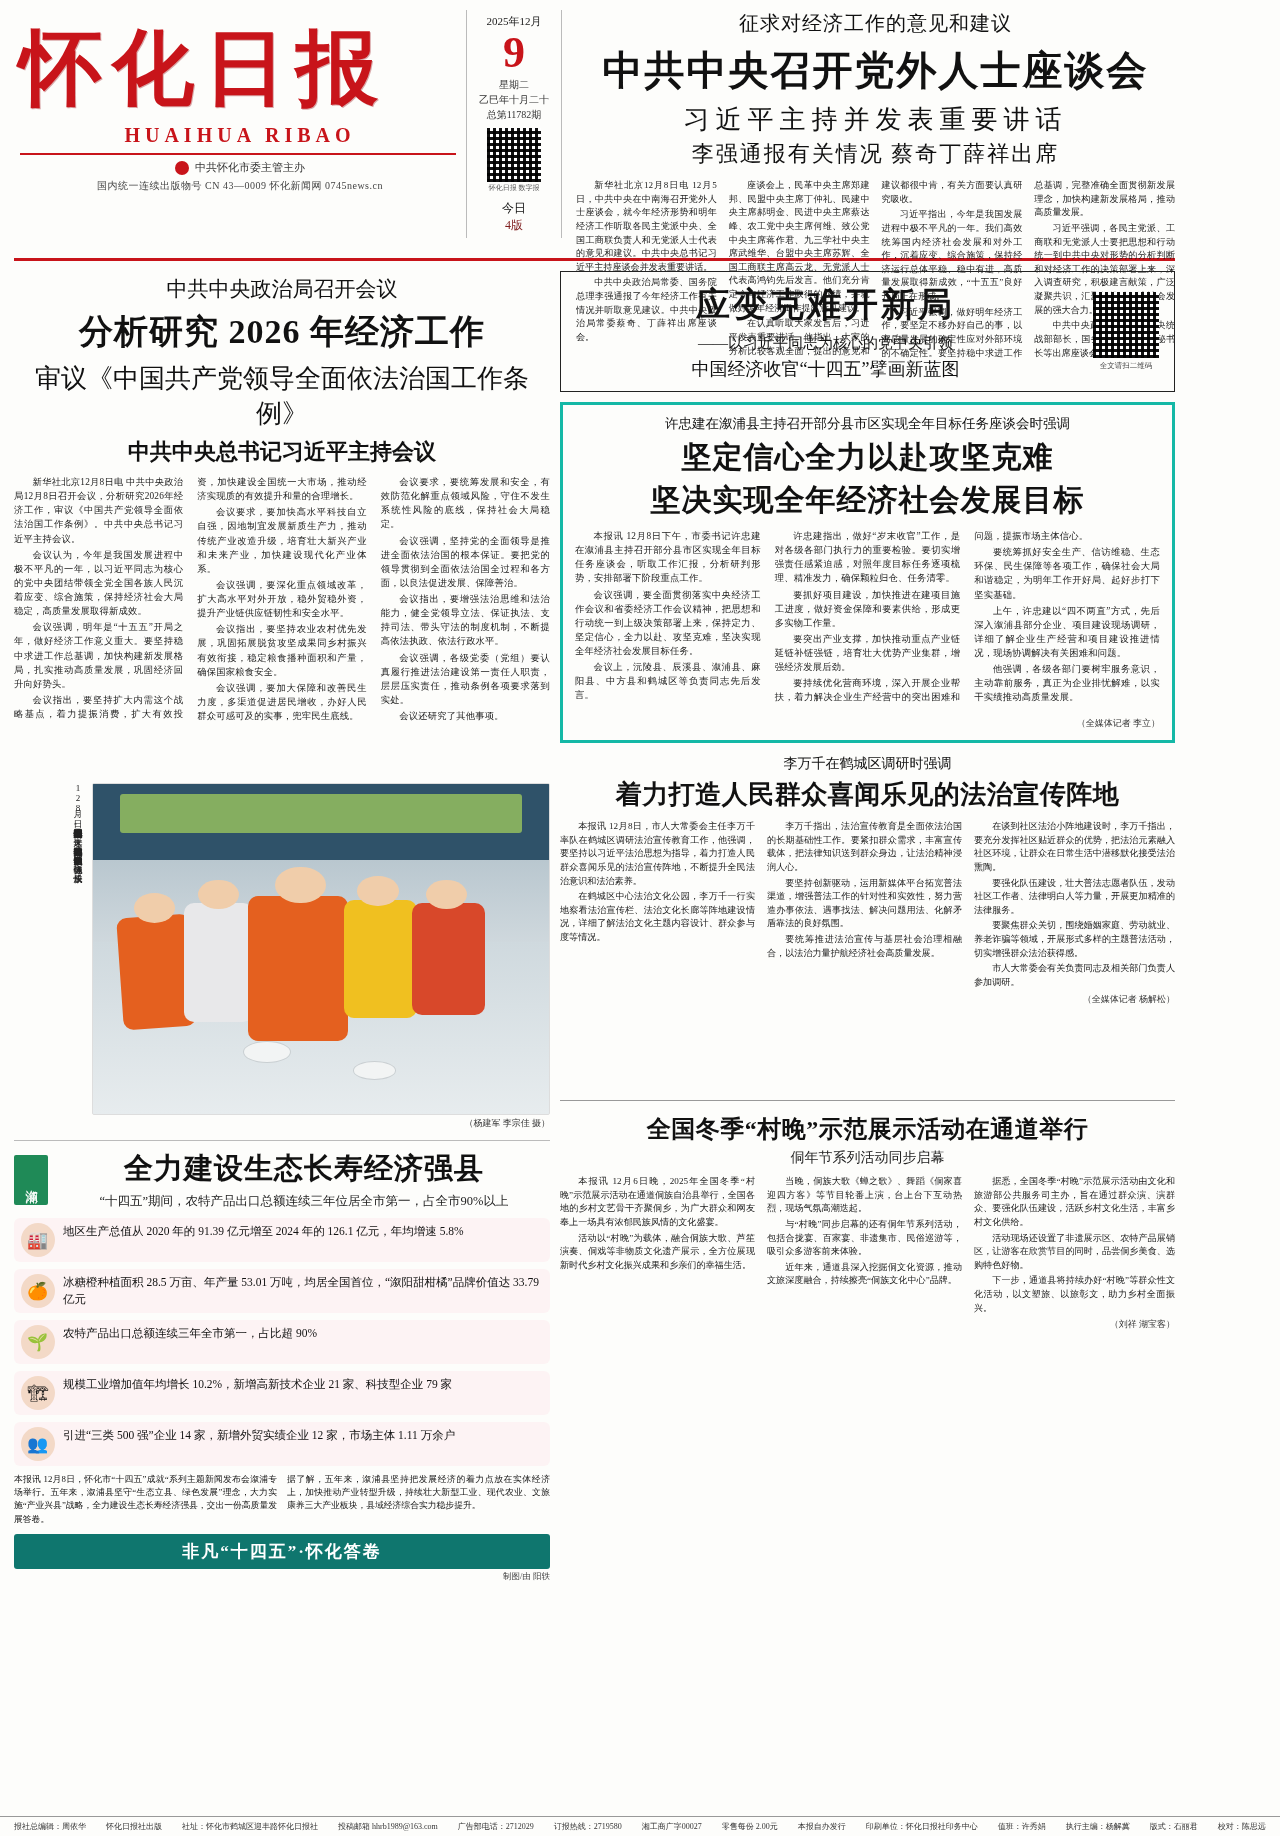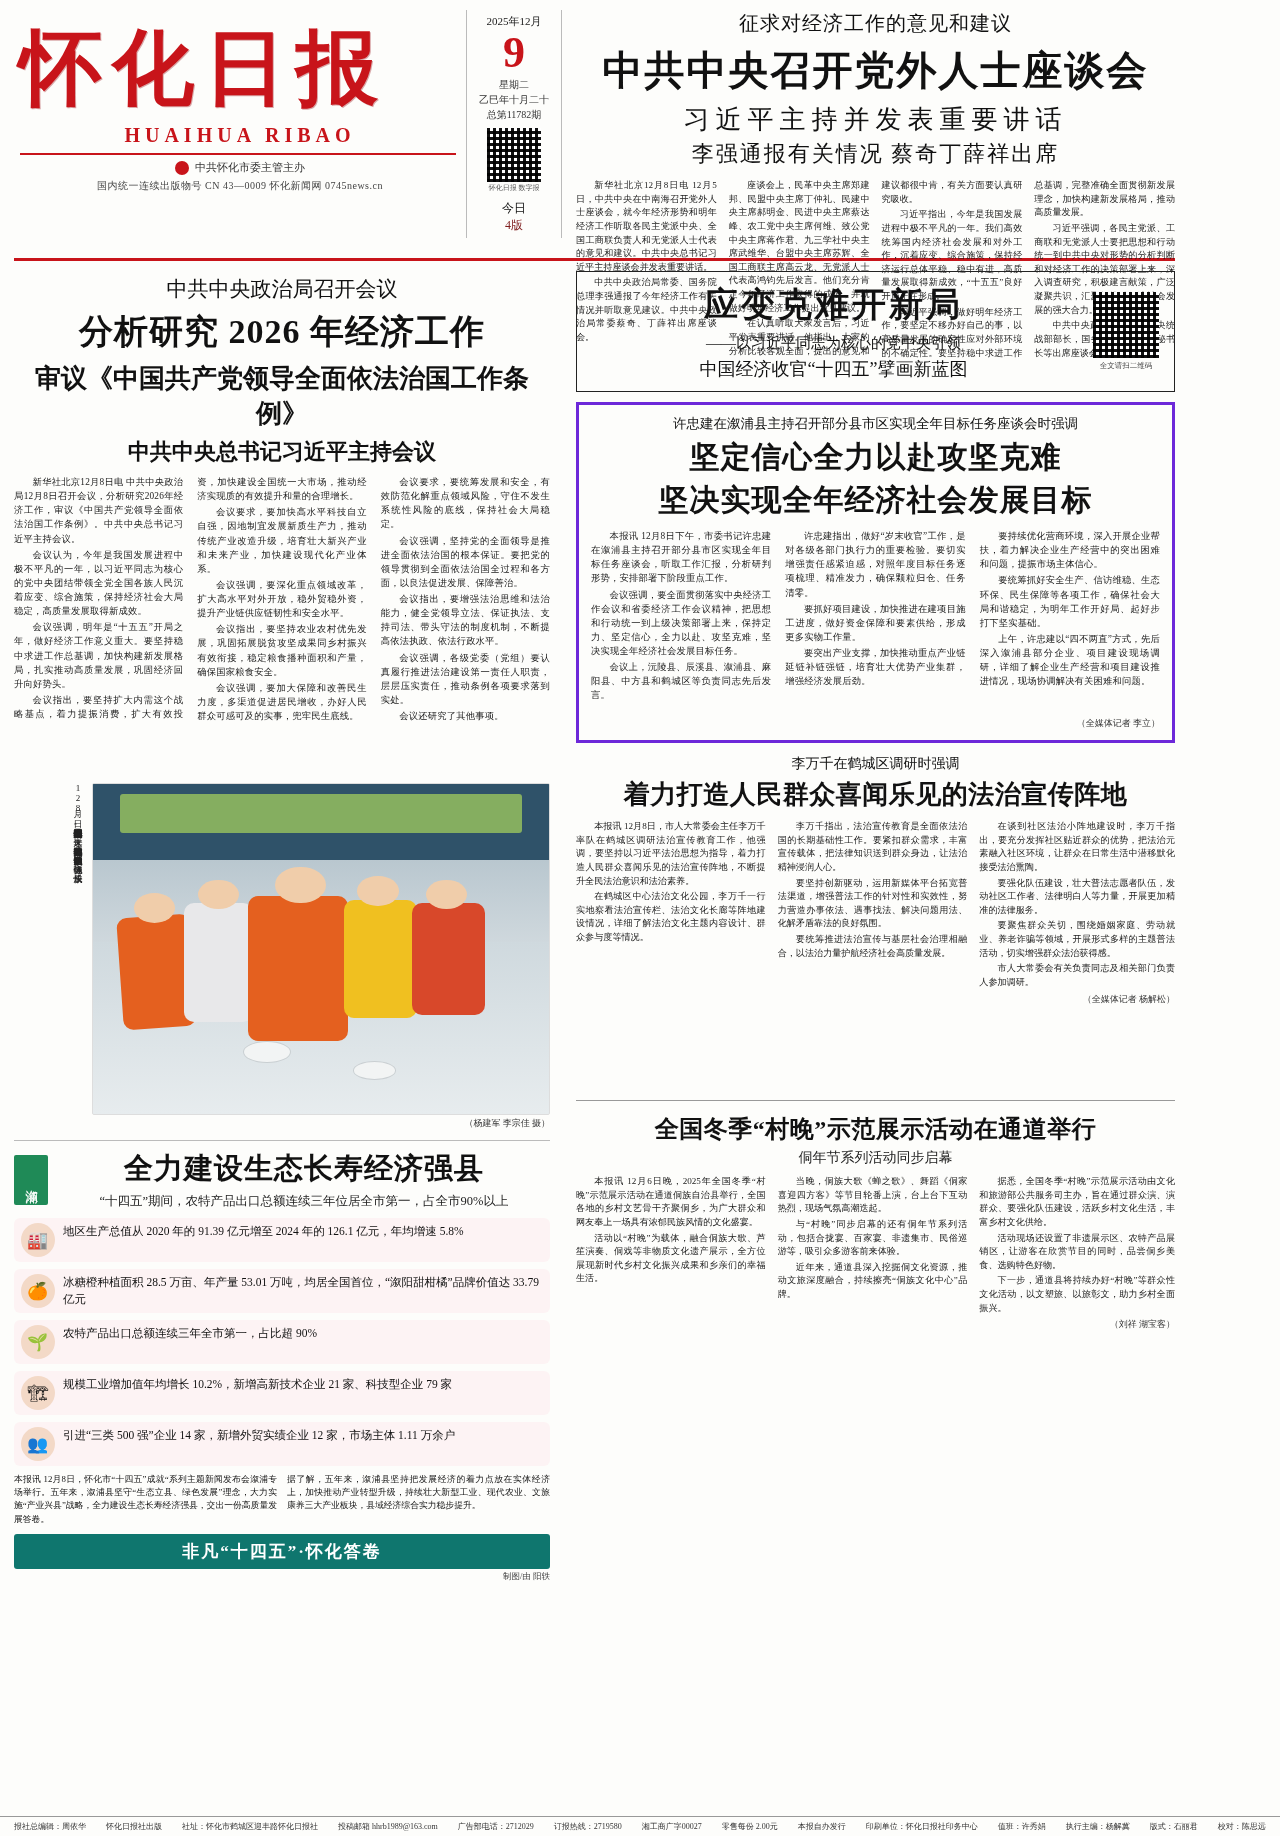--- a/index.html
+++ b/index.html
@@ -43,29 +43,29 @@
 
   .mast-right{flex:1;padding-left:14px;box-sizing:border-box;}
   .hl-kicker{text-align:center;font-size:20px;color:#111;letter-spacing:1px;}
   .hl-main{text-align:center;font-size:40px;font-weight:bold;letter-spacing:2px;margin:6px 0 4px;}
   .hl-sub{text-align:center;font-size:26px;letter-spacing:6px;margin:2px 0;}
   .hl-sub2{text-align:center;font-size:22px;letter-spacing:2px;margin:2px 0 0;}
 
   .red-rule{height:3px;background:#c8141a;margin:6px 14px 0 14px;}
 
   
-  .body-wrap{display:flex;padding:0 14px;box-sizing:border-box;gap:26px;}
+  .body-wrap{display:flex;padding:0 14px;box-sizing:border-box;gap:10px;}
   .col-left{width:536px;}
   .col-right{flex:1;}
 
   
   .lead{padding-top:8px;text-align:center;}
   .lead h3{font-size:21px;margin:6px 0 2px;font-weight:normal;}
   .lead h1{font-size:34px;margin:6px 0;font-weight:bold;letter-spacing:1px;}
-  .lead h2{font-size:26px;margin:6px 0;font-weight:bold;}
+  .lead h2{font-size:26px;margin:6px 0;font-weight:normal;}
   .lead h4{font-size:22px;margin:6px 0 8px;font-weight:bold;}
 
   .txtcols3{column-count:3;column-gap:14px;column-rule:0;font-size:9.3px;line-height:1.52;
     text-align:justify;color:#1a1a1a;letter-spacing:.2px;}
   .txtcols4{column-count:4;column-gap:12px;font-size:9.1px;line-height:1.5;text-align:justify;color:#1a1a1a;}
   .txtcols2{column-count:2;column-gap:12px;font-size:9.1px;line-height:1.5;text-align:justify;color:#1a1a1a;}
   .txtcols1{font-size:9.1px;line-height:1.5;text-align:justify;color:#1a1a1a;}
   .txtcols3 p,.txtcols4 p,.txtcols2 p,.txtcols1 p{margin:0 0 2px;text-indent:2em;}
 
   .hr-thin{height:1px;background:#999;margin:10px 0;}
@@ -116,21 +116,21 @@
   .banner-txt h2{margin:0;font-size:34px;font-weight:bold;letter-spacing:3px;}
   .banner-txt p{margin:6px 0 0;font-size:15px;}
   .banner-txt p.l2{font-size:18px;margin-top:4px;}
   .banner-qr{width:72px;text-align:center;}
   .qr{width:66px;height:66px;margin:0 auto;background:
      repeating-linear-gradient(0deg,#111 0 3px,#fff 3px 6px),
      repeating-linear-gradient(90deg,#111 0 3px,transparent 3px 6px);
      background-blend-mode:multiply;}
   .qr-cap{font-size:7.5px;color:#444;margin-top:3px;}
 
-  .redbox{border:3px solid #6d28d9;margin-top:10px;padding:10px 12px;}
+  .redbox{border:3px solid #14b8a6;margin-top:10px;padding:10px 12px;}
   .redbox .kicker{text-align:center;font-size:13.5px;margin-bottom:4px;}
   .redbox h2{margin:2px 0;text-align:center;font-size:30px;font-weight:bold;letter-spacing:1px;}
   .redbox .body{margin-top:8px;}
   .sign{text-align:right;font-size:9px;color:#333;margin-top:3px;}
 
   .art{margin-top:12px;}
   .art .kick{text-align:center;font-size:14px;margin-bottom:3px;}
   .art h2{text-align:center;font-size:26px;margin:4px 0 8px;font-weight:bold;letter-spacing:.5px;}
   .art h2.sm{font-size:24px;}
   .art .sub{text-align:center;font-size:14px;margin:-4px 0 8px;color:#222;}

